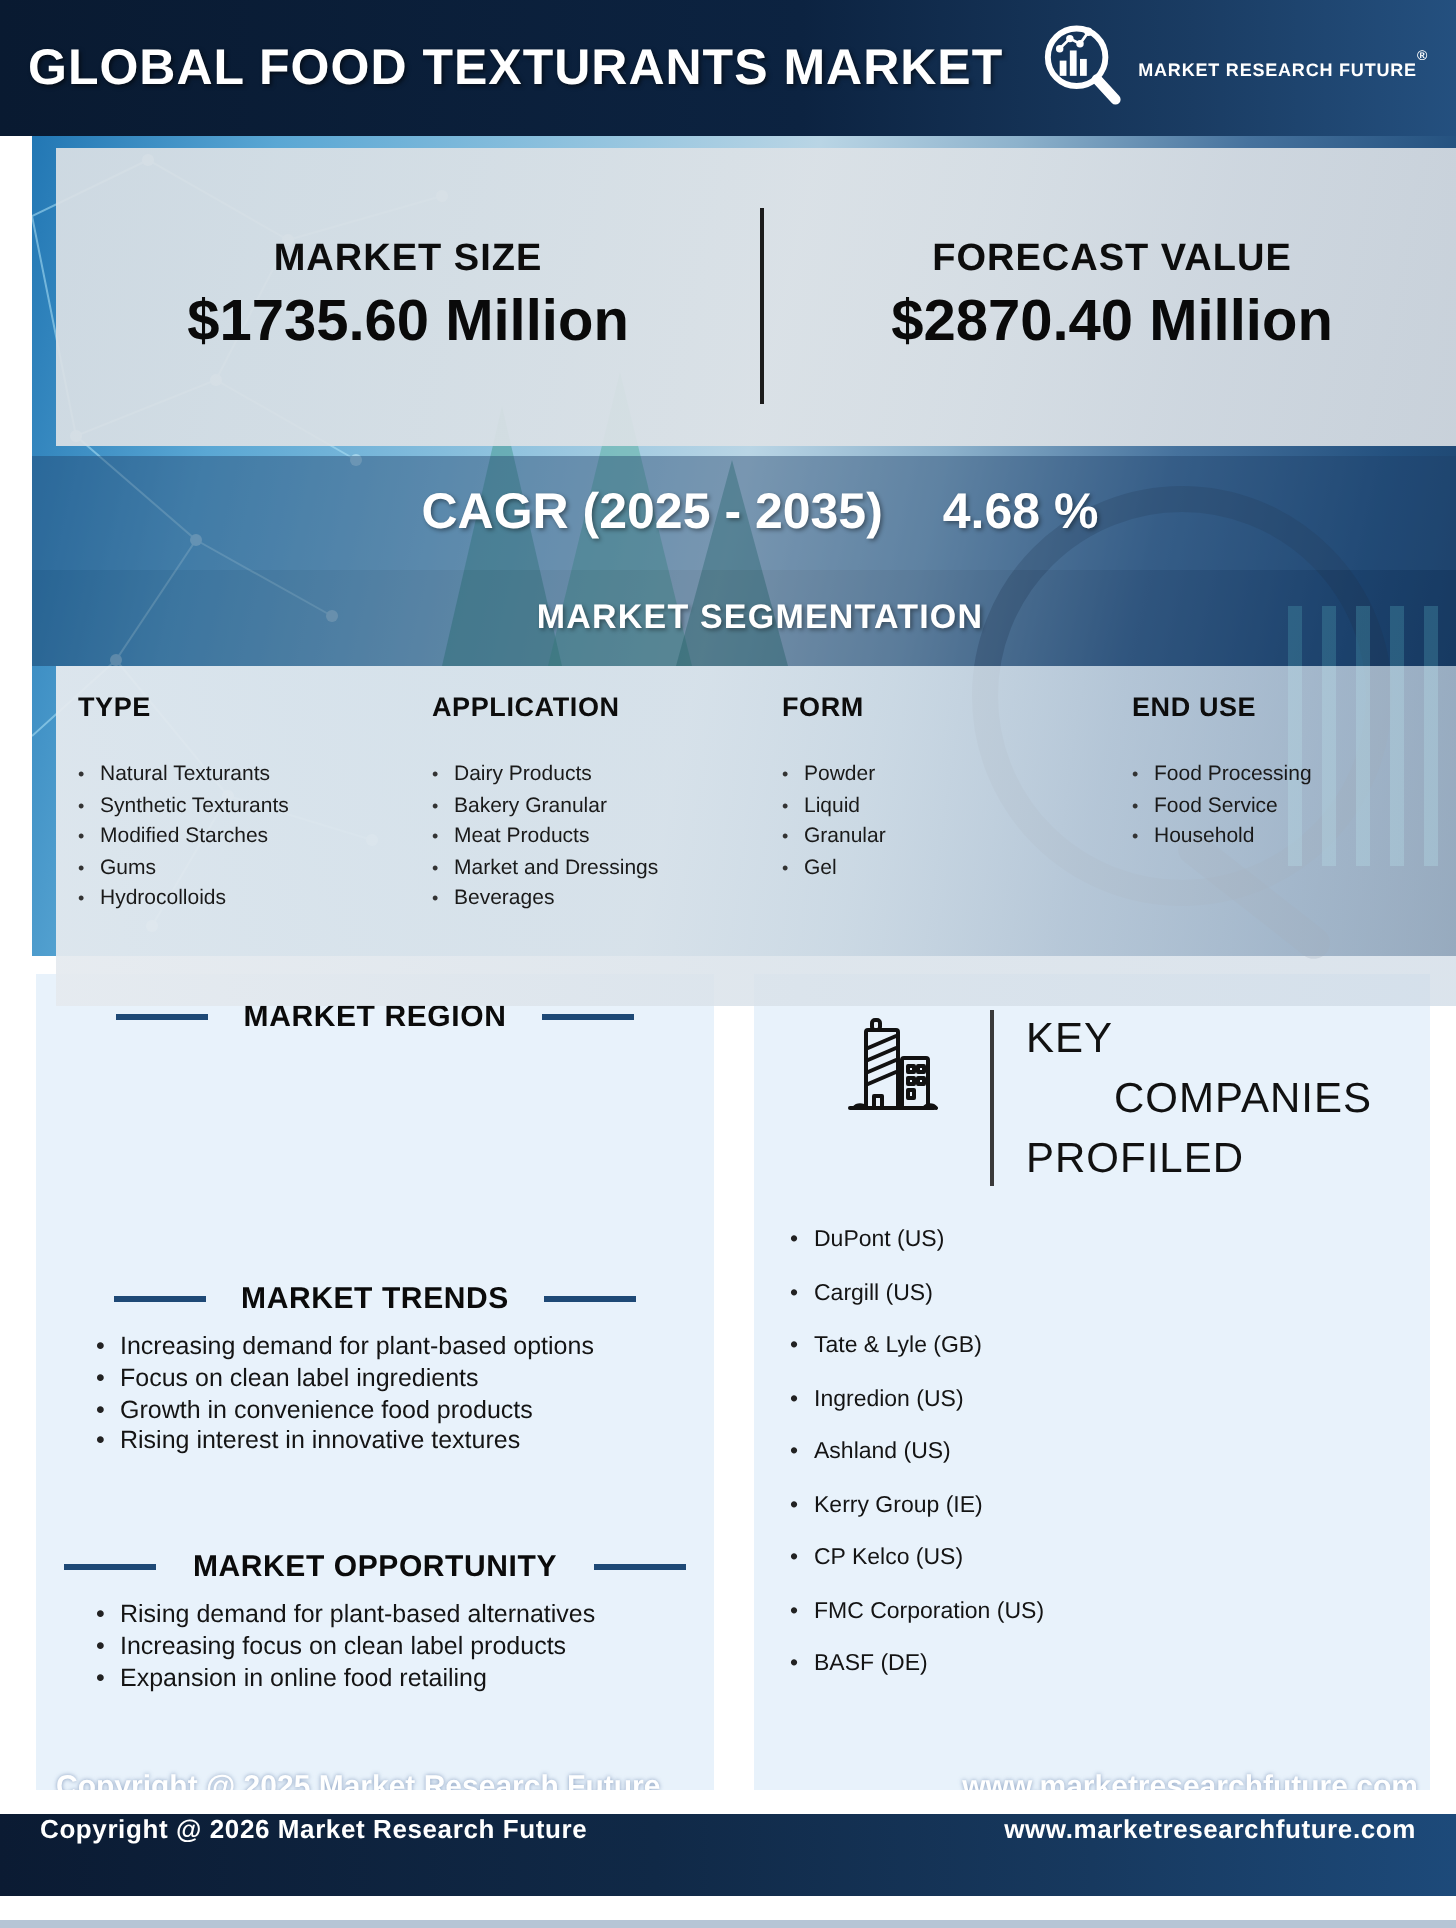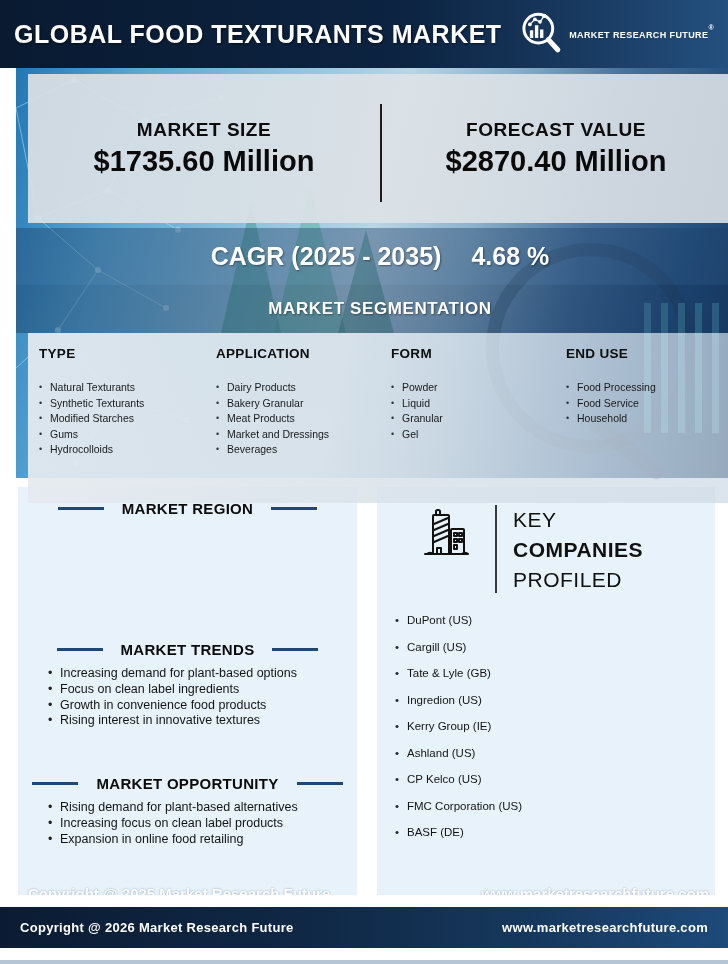--- a/index.html
+++ b/index.html
@@ -65,34 +65,34 @@
   .bullets { list-style:none; margin-top:8px; padding-left:30px; }
   .bullets li { font-size:12.5px; color:#141414; line-height:15.8px; position:relative; padding-left:12px; }
   .bullets li::before { content:"•"; position:absolute; left:0; top:0; color:#222; }
 
   .opp-head { margin-top:46px; padding-top:0; }
 
   .companies-header { display:flex; align-items:flex-start; padding:18px 0 0 46px; }
   .bld-icon { margin-top:3px; }
   .comp-divider { width:2px; height:88px; background:#3a3a3a; margin:0 16px 0 26px; }
   .comp-title { font-size:21px; color:#111; line-height:30px; letter-spacing:.5px; }
-  .comp-title .w2 { font-weight:bold; }
+  .comp-title .w2 { font-weight:normal;margin-left:44px; }
   .companies-list { list-style:none; margin-top:18px; padding-left:18px; }
   .companies-list li { font-size:11.5px; color:#141414; line-height:14.5px; margin-bottom:12px; position:relative; padding-left:12px; }
   .companies-list li::before { content:"•"; position:absolute; left:0; top:0; color:#222; }
 
   .watermark { position:absolute; bottom:-7px; color:#ffffff; font-weight:bold; font-size:15px;
     white-space:nowrap; text-shadow:0 0 2px rgba(70,100,150,.6); }
   .wm-left { left:10px; }
   .wm-right { right:6px; }
 
   
   .footer { position:absolute; top:907px; left:0; width:728px; height:41px;
     background:linear-gradient(90deg,#0b1b33 0%,#102947 45%,#17395f 75%,#1d4a7a 100%);
-    display:flex; align-items:center; justify-content:space-between; padding:0 20px; z-index:5; }
+    display:flex; align-items:flex-start; justify-content:space-between; padding:0 20px; z-index:5; }
   .footer span { color:#ffffff; font-size:13px; font-weight:bold; letter-spacing:.3px; }
   .footer-strip { position:absolute; top:960px; left:0; width:728px; height:4px; background:#b5c5d5; }
 </style>
 </head>
 <body>
 
 <div id="page">
 
   <div class="header">
     <h1>GLOBAL FOOD TEXTURANTS MARKET</h1>
@@ -271,22 +271,22 @@
         <div class="w2">COMPANIES</div>
         <div class="w3">PROFILED</div>
       </div>
     </div>
     <ul class="companies-list">
 
     <li>DuPont (US)</li>
         <li>Cargill (US)</li>
         <li>Tate &amp; Lyle (GB)</li>
         <li>Ingredion (US)</li>
+        <li>Ashland (US)</li>
         <li>Kerry Group (IE)</li>
-        <li>Ashland (US)</li>
         <li>CP Kelco (US)</li>
         <li>FMC Corporation (US)</li>
         <li>BASF (DE)</li>
       </ul>
     <span class="watermark wm-right">www.marketresearchfuture.com</span>
   </div>
 
   <div class="footer">
     <span>Copyright @ 2026 Market Research Future</span>
     <span>www.marketresearchfuture.com</span>

